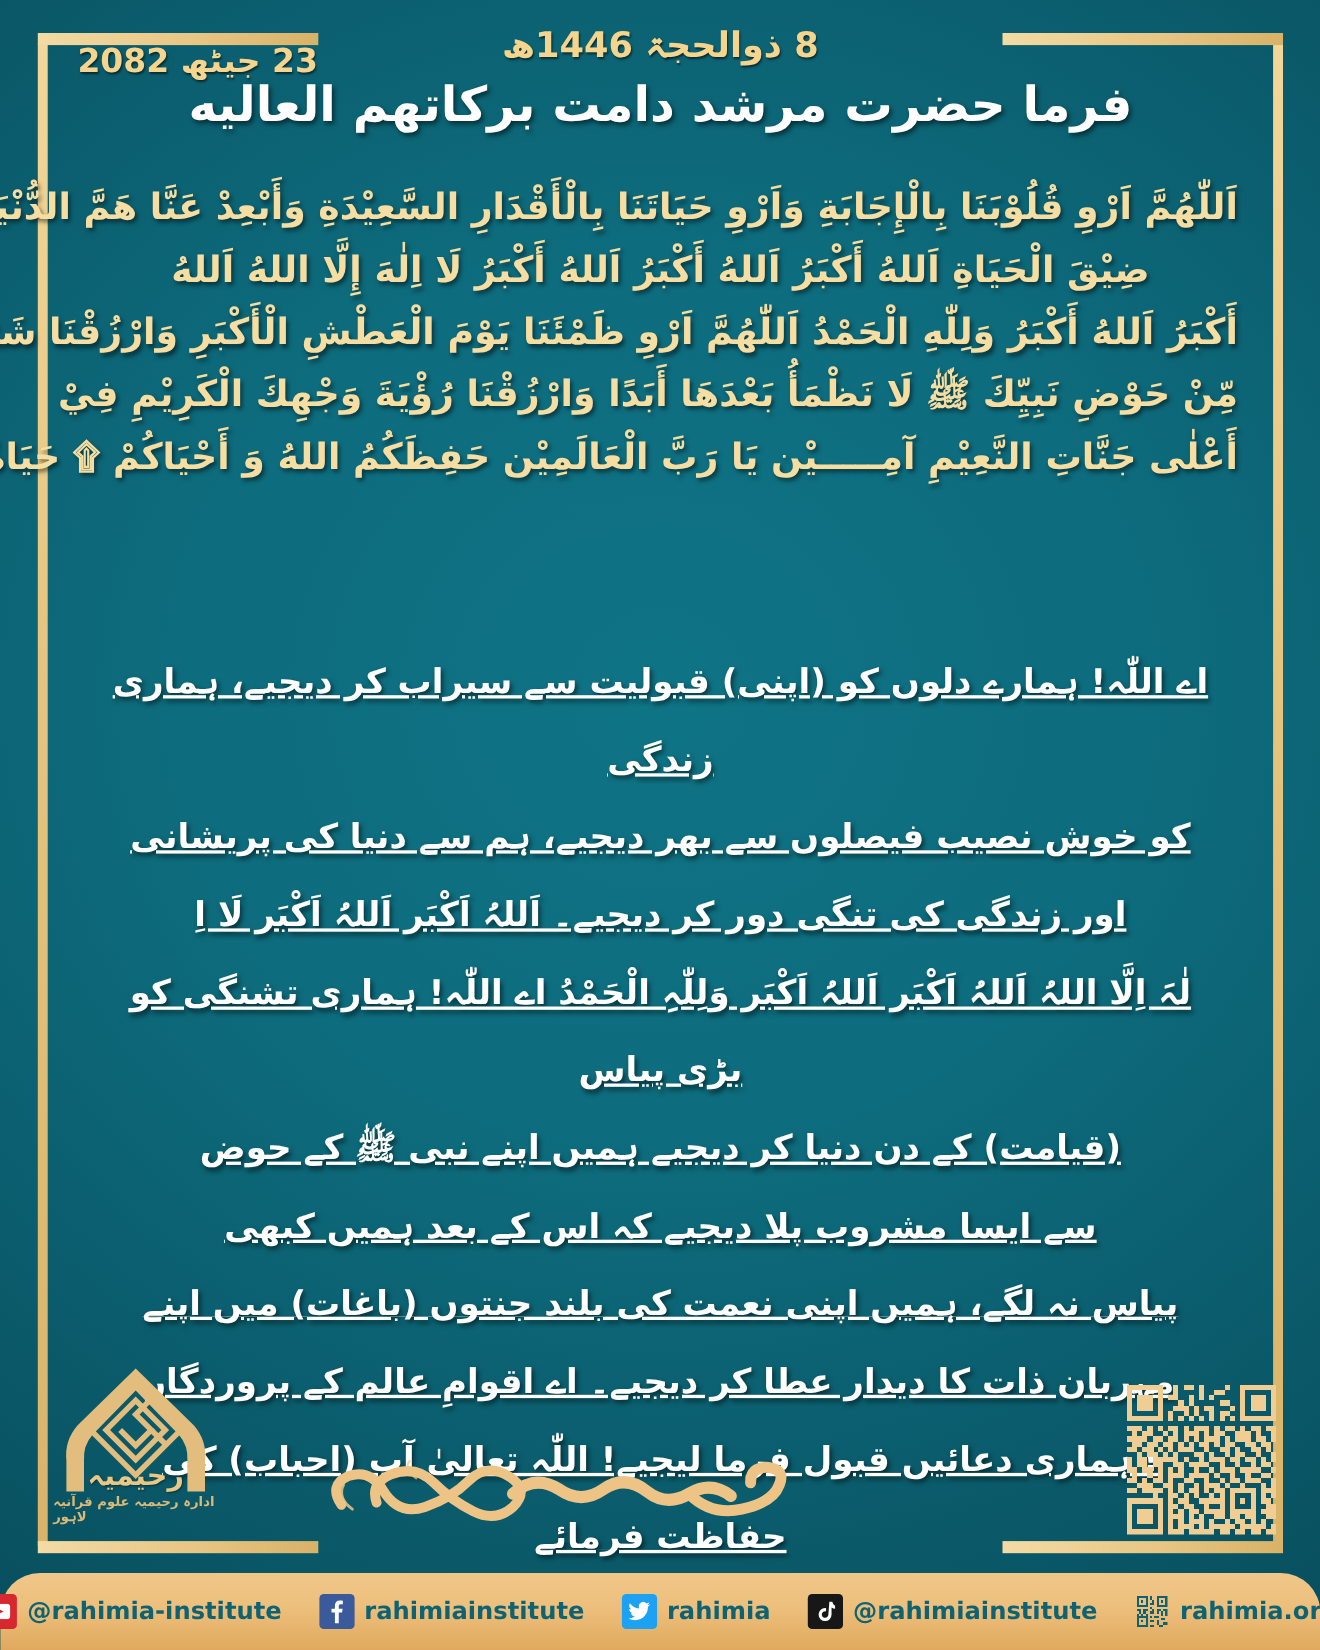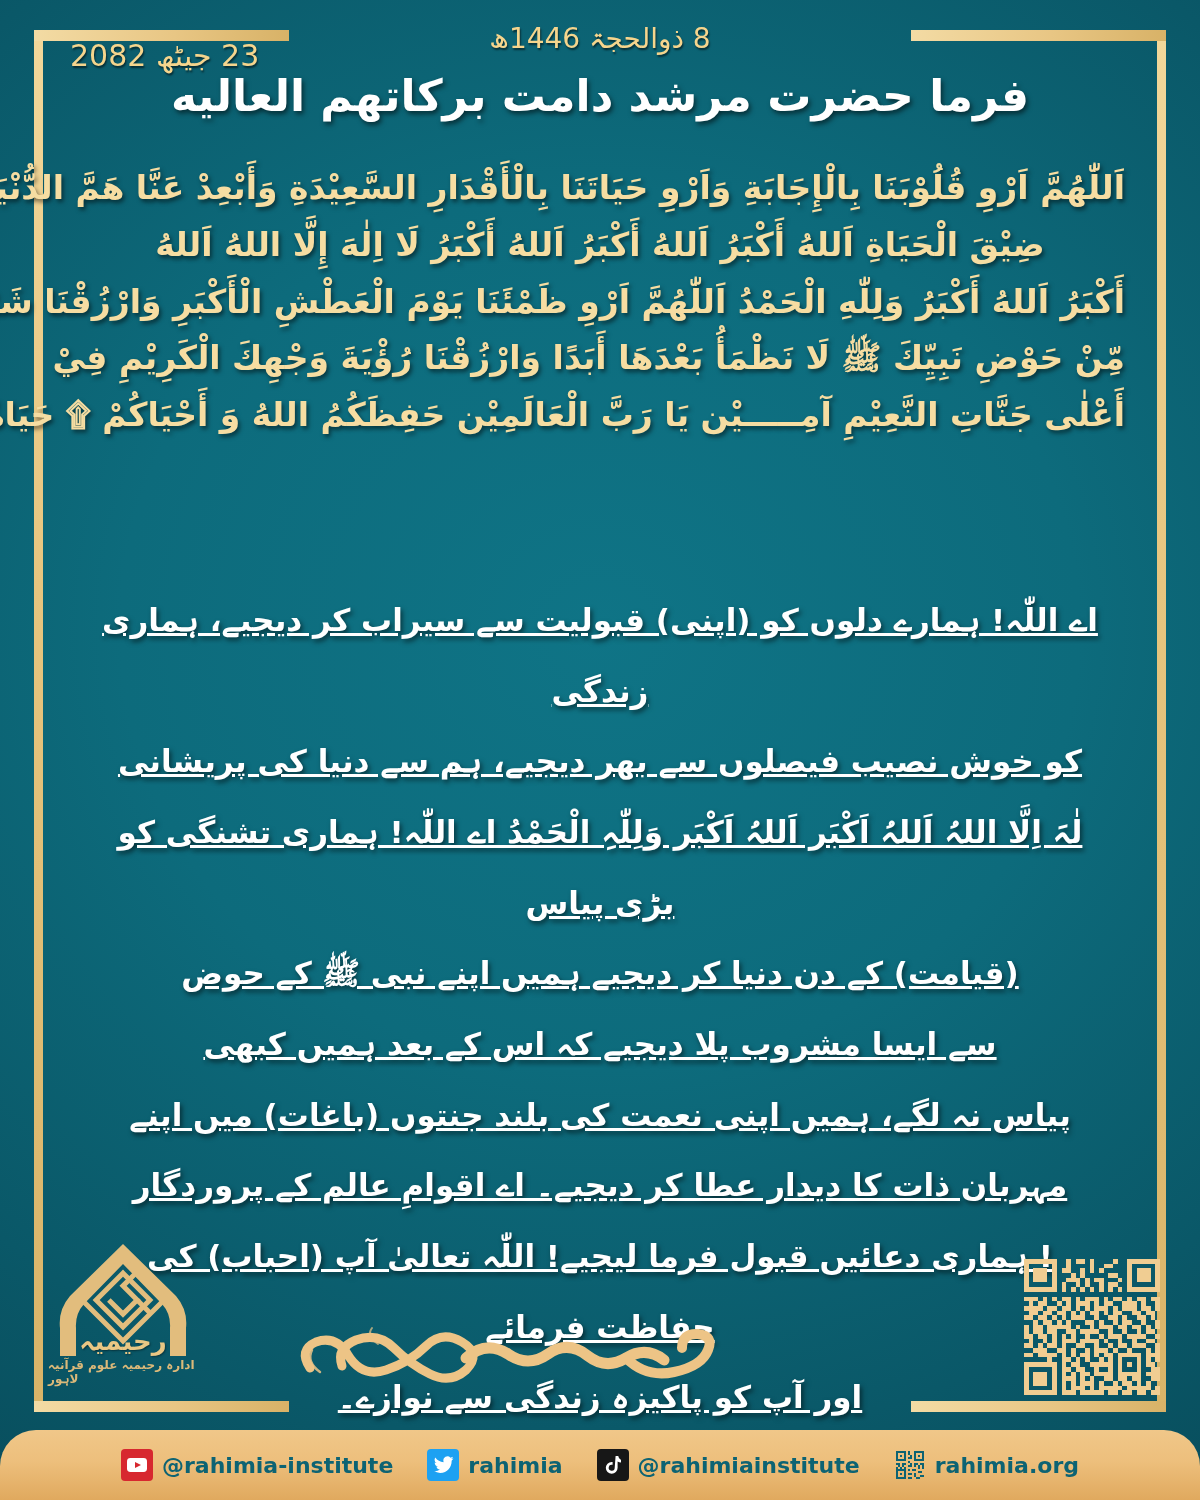--- a/index.html
+++ b/index.html
@@ -20,26 +20,26 @@
   .fv-left{left:34px;top:40px;height:1365px;}
   .fv-right{right:34px;top:40px;height:1365px;}
   .fh-tl{left:34px;top:30px;width:255px;}
   .fh-tr{right:34px;top:30px;width:255px;}
   .fh-bl{left:34px;bottom:88px;width:255px;}
   .fh-br{right:34px;bottom:88px;width:255px;}
 
   
   .hdr{position:absolute;top:0;left:0;width:1200px;height:150px;}
   .date{
-    position:absolute;color:#f5d58d;font-size:30px;font-weight:400;
+    position:absolute;color:#f5d58d;font-size:30px;font-weight:700;
     letter-spacing:.3px;white-space:nowrap;
     text-shadow:1px 2px 2px rgba(0,0,0,.55);
   }
   .date-bikrami{left:70px;top:38px;}
-  .date-hijri{left:0;right:0;top:22px;text-align:center;font-size:28px;}
+  .date-hijri{left:0;right:0;top:22px;text-align:center;font-size:32px;}
   .date-gregorian{right:70px;top:28px;}
 
   .main-title{
     position:absolute;top:70px;left:0;width:1200px;text-align:center;
     color:#ffffff;font-size:44px;font-weight:700;letter-spacing:.5px;
     text-shadow:2px 3px 5px rgba(0,0,0,.55);
   }
 
   
   .arabic-block{
@@ -125,20 +125,21 @@
     <span class="ln">اَللّٰهُمَّ اَرْوِ قُلُوْبَنَا بِالْإِجَابَةِ وَاَرْوِ حَيَاتَنَا بِالْأَقْدَارِ السَّعِيْدَةِ وَأَبْعِدْ عَنَّا هَمَّ الدُّنْيَا وَ</span>
     <span class="ln">ضِيْقَ الْحَيَاةِ اَللهُ أَكْبَرُ اَللهُ أَكْبَرُ اَللهُ أَكْبَرُ لَا اِلٰهَ إِلَّا اللهُ اَللهُ</span>
     <span class="ln">أَكْبَرُ اَللهُ أَكْبَرُ وَلِلّٰهِ الْحَمْدُ اَللّٰهُمَّ اَرْوِ ظَمْئَنَا يَوْمَ الْعَطْشِ الْأَكْبَرِ وَارْزُقْنَا شَرْبَةً</span>
     <span class="ln">مِّنْ حَوْضِ نَبِيِّكَ ﷺ لَا نَظْمَأُ بَعْدَهَا أَبَدًا وَارْزُقْنَا رُؤْيَةَ وَجْهِكَ الْكَرِيْمِ فِيْ</span>
     <span class="ln">أَعْلٰى جَنَّاتِ النَّعِيْمِ آمِـــــيْن يَا رَبَّ الْعَالَمِيْن حَفِظَكُمُ اللهُ وَ أَحْيَاكُمْ ۩ حَيَاةً طَيِّبَةً</span>
   </div>
 
   <div class="urdu-block">
     <span class="ln">اے اللّٰہ! ہمارے دلوں کو (اپنی) قبولیت سے سیراب کر دیجیے، ہماری زندگی</span>
     <span class="ln">کو خوش نصیب فیصلوں سے بھر دیجیے، ہم سے دنیا کی پریشانی</span>
+    <span class="ln">اور زندگی کی تنگی دور کر دیجیے۔ اَللہُ اَکْبَر اَللہُ اَکْبَر لَا اِ</span>
     <span class="ln">لٰہَ اِلَّا اللہُ اَللہُ اَکْبَر اَللہُ اَکْبَر وَلِلّٰہِ الْحَمْدُ اے اللّٰہ! ہماری تشنگی کو بڑی پیاس</span>
     <span class="ln">(قیامت) کے دن دنیا کر دیجیے ہمیں اپنے نبی ﷺ کے حوض</span>
     <span class="ln">سے ایسا مشروب پلا دیجیے کہ اس کے بعد ہمیں کبھی</span>
     <span class="ln">پیاس نہ لگے، ہمیں اپنی نعمت کی بلند جنتوں (باغات) میں اپنے</span>
     <span class="ln">مہربان ذات کا دیدار عطا کر دیجیے۔ اے اقوامِ عالم کے پروردگار</span>
     <span class="ln">! ہماری دعائیں قبول فرما لیجیے! اللّٰہ تعالیٰ آپ (احباب) کی حفاظت فرمائے</span>
     <span class="ln">اور آپ کو پاکیزہ زندگی سے نوازے۔</span>
   </div>
 
   <div class="logo">
@@ -222,20 +223,28 @@
     <div class="social">
       <span class="ico ico-youtube">
         <svg width="20" height="14" viewBox="0 0 20 14" aria-hidden="true">
           <rect x="0" y="0" width="20" height="14" rx="3.4" fill="#ffffff"></rect>
           <polygon points="8,4 14,7 8,10" fill="#d7282f"></polygon>
         </svg>
       </span>
       <span class="handle">@rahimia-institute</span>
     </div>
 
+    <div class="social">
+      <span class="ico ico-facebook">
+        <svg width="12" height="22" viewBox="0 0 12 22" aria-hidden="true">
+          <path d="M7.6 22V12h3l.5-3.6h-3.5V6.2c0-1 .3-1.7 1.8-1.7h1.9V1.2C10.9 1.1 9.8 1 8.5 1 5.9 1 4.1 2.6 4.1 5.6v2.8H1V12h3.1v10z" fill="#ffffff"></path>
+        </svg>
+      </span>
+      <span class="handle">rahimiainstitute</span>
+    </div>
 
     <div class="social">
       <span class="ico ico-twitter">
         <svg width="21" height="18" viewBox="0 0 21 18" aria-hidden="true">
           <path d="M20.5 2.3a8 8 0 0 1-2.3.65A4.05 4.05 0 0 0 20 .7a8.1 8.1 0 0 1-2.57.98A4.04 4.04 0 0 0 10.5 5.4c0 .32.03.63.1.92A11.47 11.47 0 0 1 2.3 1.6a4.04 4.04 0 0 0 1.25 5.4 4 4 0 0 1-1.83-.5v.05a4.05 4.05 0 0 0 3.25 3.96 4.1 4.1 0 0 1-1.83.07 4.05 4.05 0 0 0 3.78 2.81A8.12 8.12 0 0 1 .9 15.07 11.45 11.45 0 0 0 7.1 16.9c7.45 0 11.52-6.17 11.52-11.52l-.01-.53A8.2 8.2 0 0 0 20.5 2.3z" fill="#ffffff"></path>
         </svg>
       </span>
       <span class="handle">rahimia</span>
     </div>
 

